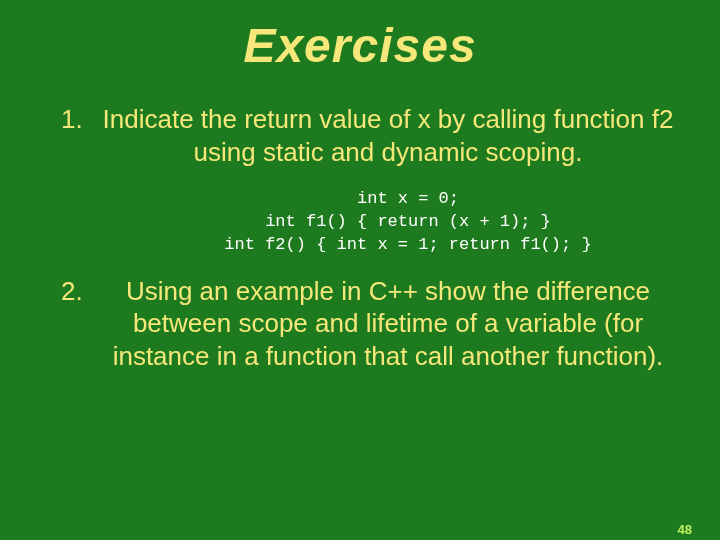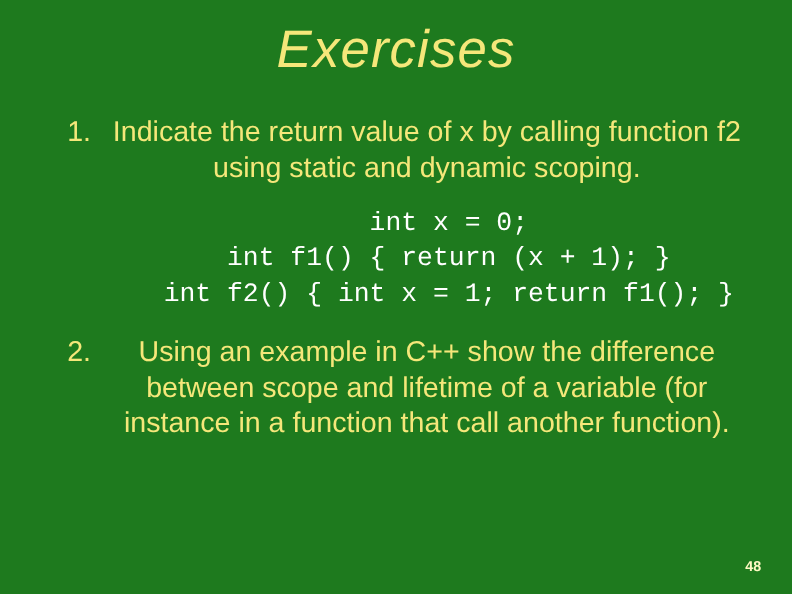--- a/index.html
+++ b/index.html
@@ -12,54 +12,54 @@
     overflow: hidden;
     position: relative;
   }
   .slide {
     padding: 18px 38px 18px 38px;
   }
   h1 {
     text-align: center;
     font-size: 48px;
     font-style: italic;
-    font-weight: normal;
+    font-weight: bold;
     color: #f5e77a;
     margin-bottom: 30px;
     letter-spacing: 1px;
   }
   ol {
     list-style: decimal;
     padding-left: 52px;
     text-align: center;
   }
   ol > li {
     font-size: 26px;
     line-height: 1.25;
     color: #f5e77a;
     margin-bottom: 14px;
     padding-left: 4px;
   }
   pre {
     font-family: "Courier New", Courier, monospace;
-    font-size: 24px;
+    font-size: 17px;
     color: #ffffff;
     line-height: 1.35;
     margin: 20px 0 18px 40px;
     white-space: pre;
     font-weight: normal;
   }
   .page-num {
     position: absolute;
-    bottom: 18px;
+    bottom: 3px;
     right: 28px;
     font-family: Arial, sans-serif;
     font-size: 13px;
     font-weight: bold;
-    color: #fef9c3;
+    color: #bef264;
   }
 </style>
 </head>
 <body>
 
 <div class="slide">
   <h1>Exercises</h1>
   <ol>
     <li>
       <span>Indicate the return value of x by calling function f2 using static and dynamic scoping.</span>

